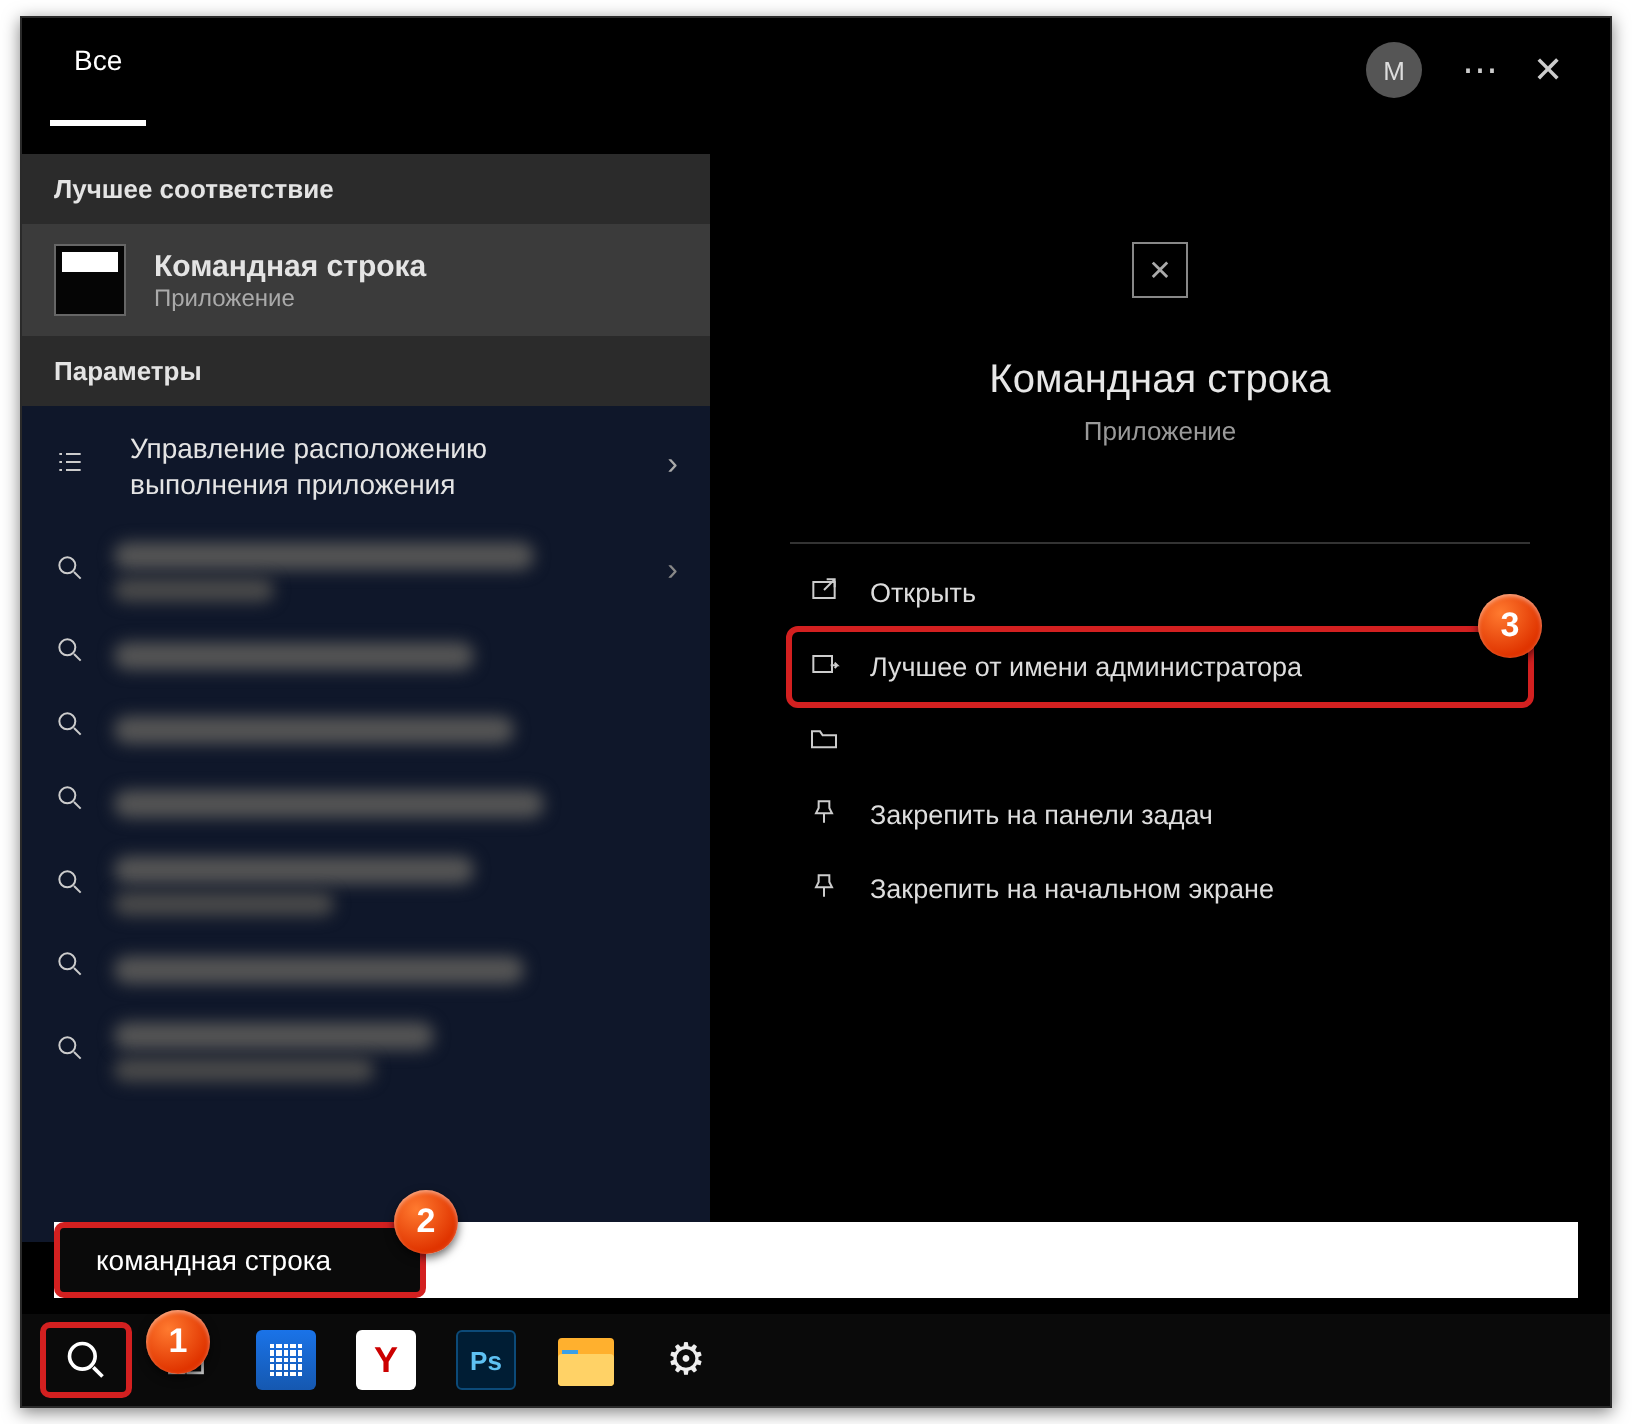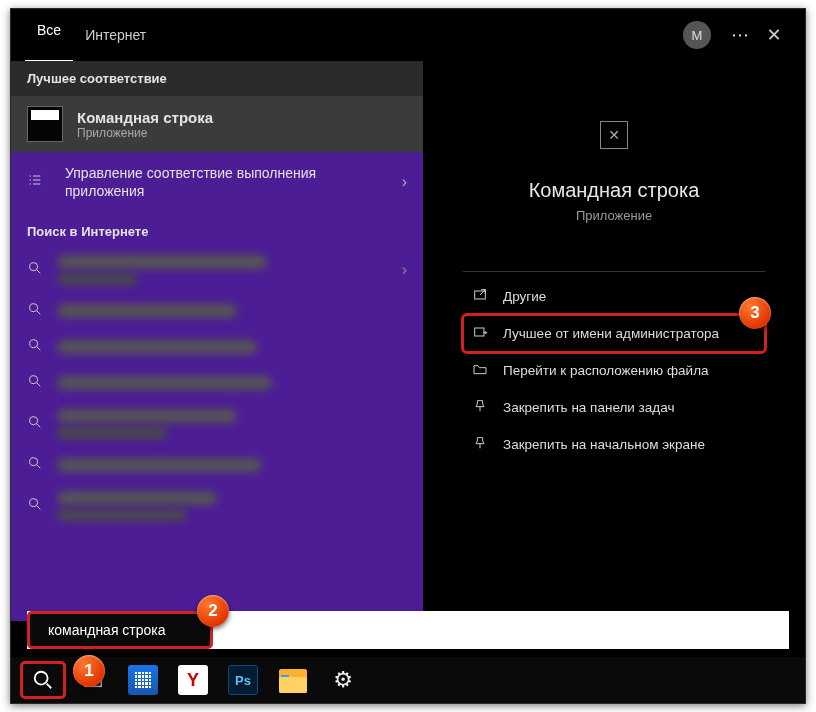--- a/index.html
+++ b/index.html
@@ -35,21 +35,21 @@
   .tabs .acct {
     width: 28px; height: 28px; border-radius: 50%;
     background: #555; color: #ddd;
     display: flex; align-items: center; justify-content: center;
     font-size: 13px; margin-right: 12px;
   }
   .tabs .hicon { width: 34px; text-align: center; font-size: 18px; cursor: pointer; color:#ccc;}
   .chev { font-size:10px; margin-left:4px;}
   
   .panels { display:flex; height: 560px;}
-  .left { width: 412px; background: #4c1d95; color:#e4e4e4; overflow:hidden;}
+  .left { width: 344px; background: #0f172a; color:#e4e4e4; overflow:hidden;margin-top:16px;}
   .right { flex:1; background:#000; color:#e7e7e7; position:relative;}
   .section-title { background:#2b2b2b; padding:10px 16px; font-size:13px; font-weight:600;}
   .best-match { display:flex; align-items:center; gap:14px; background:#3b3b3b; padding:10px 16px;}
   .best-match .thumb {
     width:36px; height:36px; background:#050505; border:1px solid #666;
     position:relative;
   }
   .best-match .thumb::after{content:""; position:absolute; left:3px; right:3px; top:3px; height:10px; background:#fff;}
   .best-match .titles .t1 { font-size:15px; font-weight:600;}
   .best-match .titles .t2 { font-size:12px; color:#aaa;}
@@ -139,51 +139,50 @@
   }
   .icon-svg{ width:16px;height:16px; stroke:#ccc; fill:none; stroke-width:1.5;}
 </style>
 </head>
 <body>
 
 <div class="outer">
 
   <div class="tabs">
     <div class="tab active">Все</div>
-    <div class="tab">Интернет</div>
     <div class="spacer"></div>
     <div class="acct">M</div>
     <div class="hicon">⋯</div>
     <div class="hicon">✕</div>
   </div>
 
   <div class="panels">
 
     <div class="left">
       <div class="section-title">Лучшее соответствие</div>
 
       <div class="best-match">
         <div class="thumb"></div>
         <div class="titles">
           <div class="t1">Командная строка</div>
           <div class="t2">Приложение</div>
         </div>
       </div>
 
+      <div class="section-title">Параметры</div>
       <div class="param-row">
         <div class="picon">
           <svg class="icon-svg" viewBox="0 0 24 24">
               <path d="M4 6h2M4 12h2M4 18h2M9 6h11M9 12h11M9 18h11"></path>
             </svg>
         </div>
-        <div class="ptxt">Управление соответствие выполнения приложения</div>
+        <div class="ptxt">Управление расположению выполнения приложения</div>
         <div class="chevr">›</div>
       </div>
 
-      <div class="web-title">Поиск в Интернете</div>
 
       <div class="web-item">
         <span class="mag"><svg class="icon-svg" viewBox="0 0 24 24">
               <circle cx="10" cy="10" r="6"></circle>
               <path d="M15 15l5 5"></path>
             </svg></span>
         <div class="col">
             <div class="blur" style="width:210px"></div>
             <div class="blur2" style="width:80px"></div>
           </div>
@@ -245,35 +244,34 @@
         <div class="preview-title">Командная строка</div>
         <div class="preview-sub">Приложение</div>
       </div>
       <div class="actions">
         <div class="action">
           <span class="aicon"><svg class="icon-svg" viewBox="0 0 24 24">
                 <rect x="4" y="6" width="16" height="12"></rect>
                 <path d="M14 4l6 0 0 6"></path>
                 <path d="M20 4l-8 8"></path>
               </svg></span>
-          <span>Другие</span>
+          <span>Открыть</span>
         </div>
         <div class="action highlight">
           <span class="aicon"><svg class="icon-svg" viewBox="0 0 24 24">
                 <rect x="4" y="6" width="14" height="12"></rect>
                 <path d="M17 13l5 0 -2 -2 M22 13l-2 2"></path>
               </svg></span>
           <span>Лучшее от имени администратора</span>
           <div class="marker" style="right:-6px; top:-18px">3</div>
         </div>
         <div class="action">
           <span class="aicon"><svg class="icon-svg" viewBox="0 0 24 24">
                 <path d="M3 7h6l2 3h10v9H3z"></path>
               </svg></span>
-          <span>Перейти к расположению файла</span>
         </div>
         <div class="action">
           <span class="aicon"><svg class="icon-svg" viewBox="0 0 24 24">
                 <path d="M8 4h8v5l2 4H6l2-4zM12 13v7"></path>
               </svg></span>
           <span>Закрепить на панели задач</span>
         </div>
         <div class="action">
           <span class="aicon"><svg class="icon-svg" viewBox="0 0 24 24">
                 <path d="M8 4h8v5l2 4H6l2-4zM12 13v7"></path>

